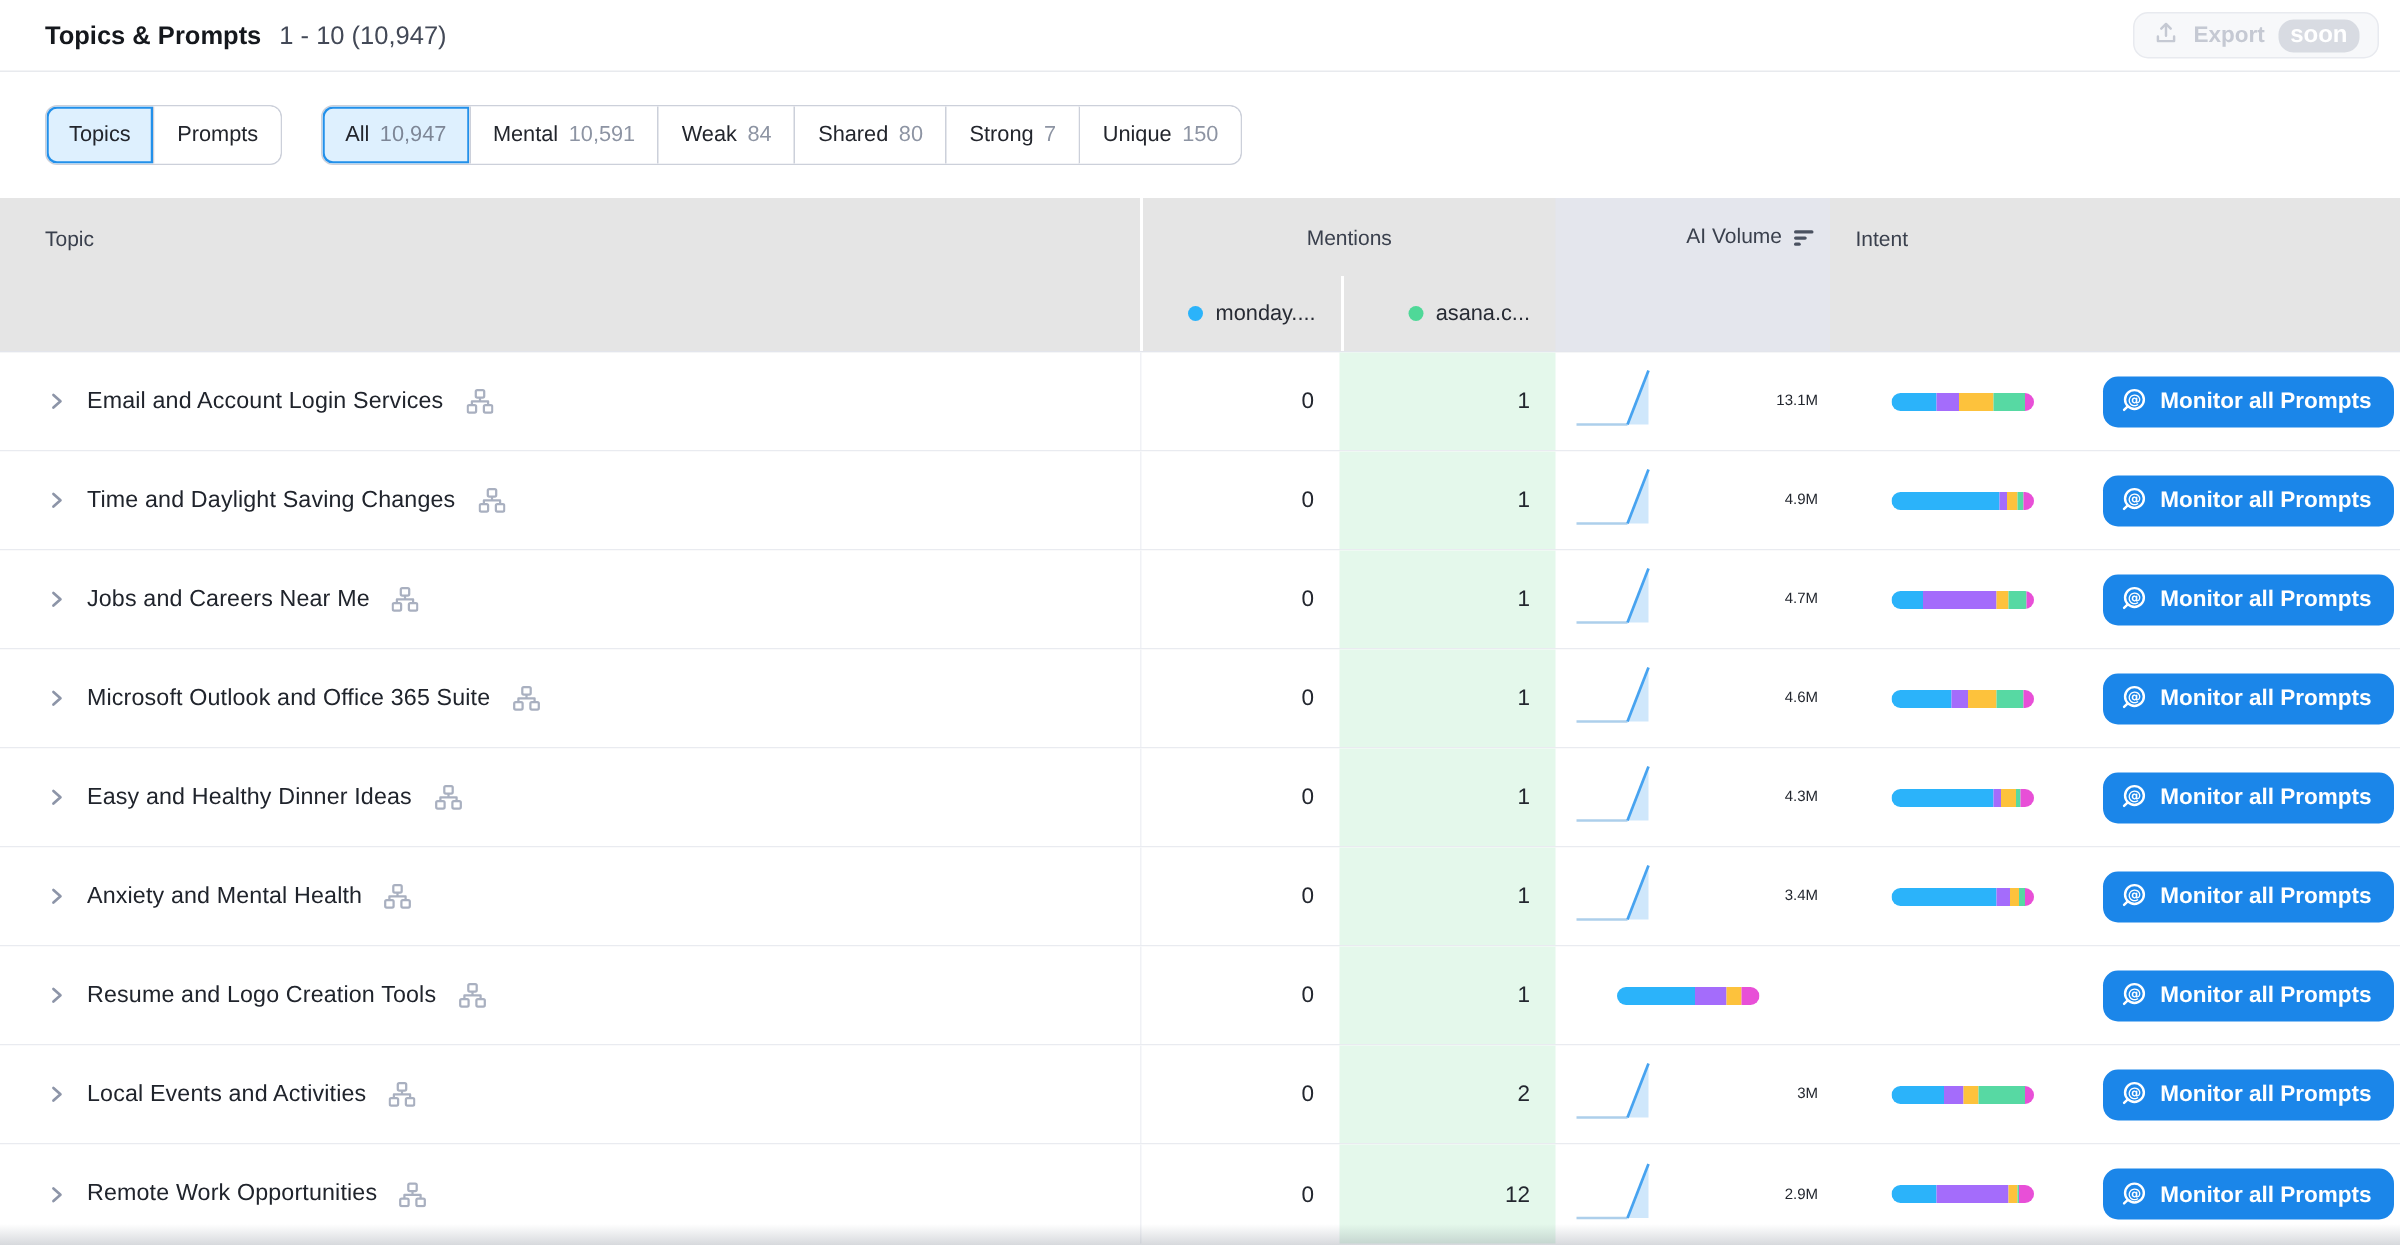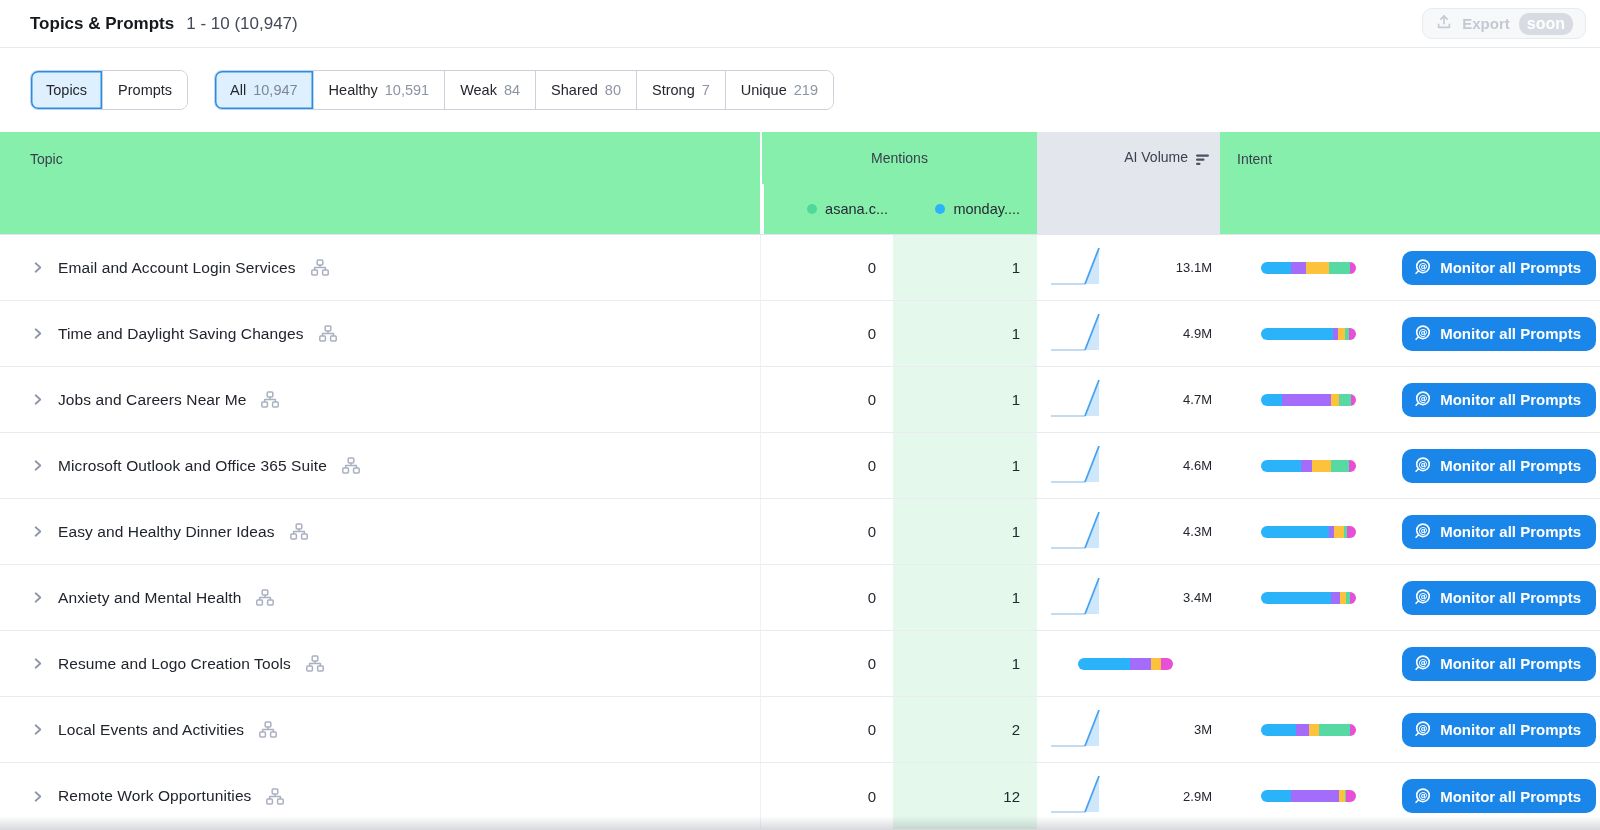--- a/index.html
+++ b/index.html
@@ -32,21 +32,21 @@
   .seg.selected { background:#def0fe; box-shadow: inset 0 0 0 1.5px #2290ea; }
   .seg.selected .count { color:#7d8696; }
 
   
   .w-topic  { width:760px; }
   .w-monday { width:133px; }
   .w-asana  { width:144px; }
   .w-volume { width:183px; }
   .w-intent { flex:1; }
 
-  .thead { display:flex; height:103px; background:#86efac;
+  .thead { display:flex; height:103px; background:#e5e5e5;
            border-bottom:1px solid #e3e5ec; }
   .th-label { font-size:14px; color:#3a404d; }
   .th-topic { padding:19px 0 0 30px; }
   .th-mentions { width:277px; display:flex; flex-direction:column;
                  border-left:2px solid #fff; }
   .th-mentions-top { height:52px; display:flex; align-items:center; justify-content:center; }
   .th-mentions-sub { flex:1; display:flex; }
   .subcell { display:flex; align-items:center; justify-content:flex-end;
              gap:8px; padding-right:17px; font-size:14.5px; color:#272b34; }
   .subcell.w-asana { border-left:2px solid #fff; }
@@ -61,21 +61,21 @@
   .cell-topic { width:760px; display:flex; align-items:center; gap:13px;
                 padding-left:30px; }
   .chev { flex:0 0 auto; cursor:pointer; display:flex; }
   .topic-label { font-size:15.5px; color:#20242c; letter-spacing:.1px; }
   .tree-icon { flex:0 0 auto; display:flex; margin-left:2px; }
   .cell-num { display:flex; align-items:center; justify-content:flex-end;
               padding-right:17px; font-size:15px; color:#23272f; }
   .cell-monday { border-left:1px solid #f0f1f5; }
   .cell-asana { background:#e4f8eb; }
   .cell-volume { display:flex; align-items:center; padding:0 8px 0 11px; }
-  .vol-num { margin-left:auto; font-size:13px; color:#23272f; }
+  .vol-num { margin-left:auto; font-size:10px; color:#23272f; }
   .cell-intent { display:flex; align-items:center; padding:0 4px 0 41px; }
   .intent-bar { width:95px; height:12px; border-radius:6px; overflow:hidden;
                 display:flex; flex:0 0 auto; }
   .intent-seg { height:100%; }
   .monitor-btn { margin-left:auto; display:flex; align-items:center; gap:8px;
                  background:#1b86e9; color:#fff; border:none; border-radius:10px;
                  height:34px; padding:0 15px 0 11px; font-size:15px; font-weight:700;
                  font-family:"Liberation Sans", sans-serif; cursor:pointer;
                  white-space:nowrap; }
 
@@ -112,54 +112,54 @@
         <div class="seg">
           <span>Prompts</span>
         </div>
       </div>
     <div class="seg-group" id="filter-tabs">
         <div class="seg selected">
           <span>All</span>
           <span class="count">10,947</span>
         </div>
         <div class="seg">
-          <span>Healthy</span>
+          <span>Mental</span>
           <span class="count">10,591</span>
         </div>
         <div class="seg">
           <span>Weak</span>
           <span class="count">84</span>
         </div>
         <div class="seg">
           <span>Shared</span>
           <span class="count">80</span>
         </div>
         <div class="seg">
           <span>Strong</span>
           <span class="count">7</span>
         </div>
         <div class="seg">
           <span>Unique</span>
-          <span class="count">219</span>
+          <span class="count">150</span>
         </div>
       </div>
   </div>
 
   <div class="thead">
     <div class="th-topic th-label w-topic">Topic</div>
     <div class="th-mentions">
       <div class="th-mentions-top th-label">Mentions</div>
       <div class="th-mentions-sub">
+        <div class="subcell w-monday">
+          <span class="comp-dot" style="background: rgb(43, 179, 250);"></span>
+          <span>monday....</span>
+        </div>
         <div class="subcell w-asana">
           <span class="comp-dot" style="background: rgb(79, 216, 152);"></span>
           <span>asana.c...</span>
-        </div>
-        <div class="subcell w-monday">
-          <span class="comp-dot" style="background: rgb(43, 179, 250);"></span>
-          <span>monday....</span>
         </div>
       </div>
     </div>
     <div class="th-volume w-volume">
       <span class="th-label">AI Volume</span>
       <span class="sort-icon">
         <svg width="14" height="12" viewBox="0 0 14 12" fill="#4a5160">
           <rect x="0" y="0.5" width="13" height="2.2" rx="1.1"></rect>
           <rect x="0" y="4.6" width="8.5" height="2.2" rx="1.1"></rect>
           <rect x="0" y="8.7" width="4.5" height="2.2" rx="1.1"></rect>

